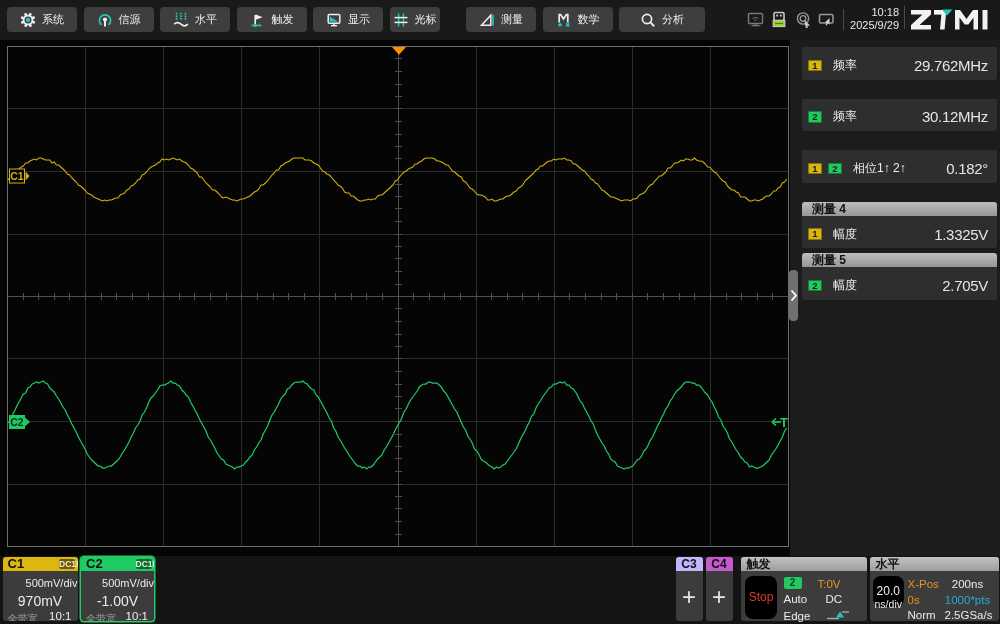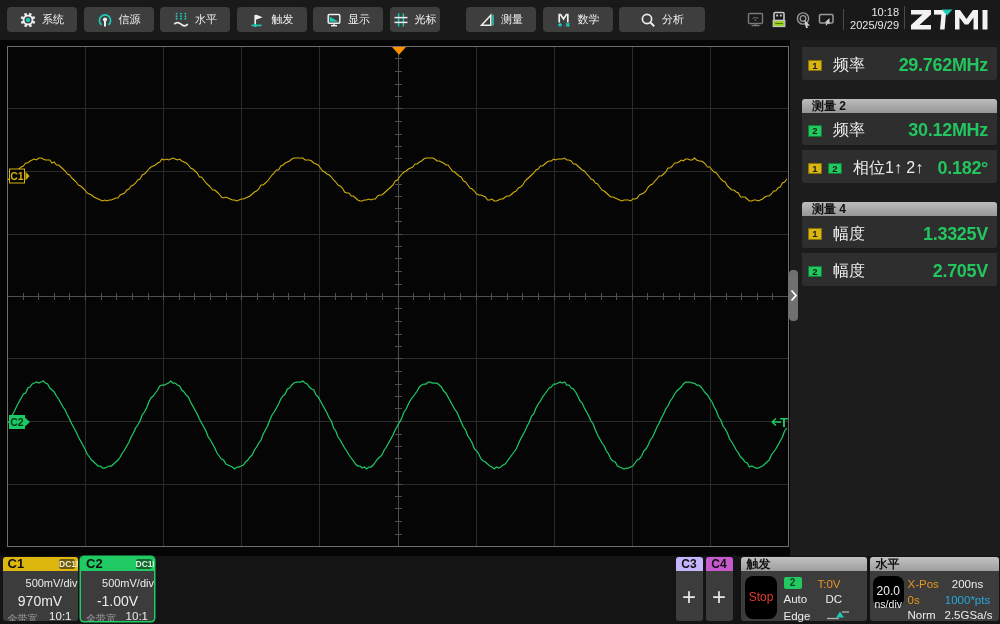--- a/index.html
+++ b/index.html
@@ -18,22 +18,22 @@
 .rpanel { position:absolute; left:790px; top:40px; width:210px; height:516px; background:#1c1c1c; }
 .mblock { position:absolute; left:12px; width:195px; }
 .mhead { height:14px; background:linear-gradient(#bdbdbd,#969696); border-radius:3px 3px 0 0;
   color:#111; font-size:12px; font-weight:bold; line-height:14px; padding-left:10px; overflow:hidden; }
 .mrow { height:32.5px; background:#2e2e2e; border-radius:0 0 3px 3px; display:flex;
   align-items:center; padding:4px 9px 0 6px; }
 .mbadge { width:14px; height:11.5px; border-radius:2px; font-size:9.5px; font-weight:bold;
   color:#1a1a1a; text-align:center; line-height:11.5px; display:inline-block; margin-right:6px; }
 .byel { background:#d8b512; box-shadow:0 0 0 1px #8a7505 inset; }
 .bgrn { background:#21c95f; box-shadow:0 0 0 1px #0f8038 inset; }
-.mlabel { color:#ececec; font-size:16px; margin-left:5px; }
-.mval { color:#22c55e; font-size:18px; letter-spacing:-0.3px; margin-left:auto;font-weight:bold; }
+.mlabel { color:#ececec; font-size:12px; margin-left:5px; }
+.mval { color:#e5e5e5; font-size:15px; letter-spacing:-0.3px; margin-left:auto; }
 .rtab { position:absolute; left:-1px; top:230px; width:9px; height:51px; background:#707070;
   border-radius:4px; }
 .rtab svg { position:absolute; left:1px; top:19px; }
 .bbar { position:absolute; left:0; top:556px; width:1000px; height:68px; background:#141414; }
 .chpanel { position:absolute; top:0.5px; height:64px; background:#3c3c3c; border-radius:3px;
   overflow:hidden; }
 .chhead { height:14px; font-size:13px; font-weight:bold; color:#101010; padding-left:5px;
   line-height:14px; position:relative; }
 .dcbadge { position:absolute; right:2.5px; top:2px; width:16px; height:10.5px; border-radius:2px;
   font-size:8.5px; font-weight:bold; text-align:center; line-height:10.5px; }
@@ -317,21 +317,20 @@
 </div>
 <div class="rpanel">
 <div class="mblock" style="top:7.0px">
 <div class="mrow">
           <span class="mbadge byel">1</span>
           <span class="mlabel">频率</span>
           <span class="mval">29.762MHz</span>
         </div>
 </div>
 <div class="mblock" style="top:58.6px">
-<div class="mhead">测量 2</div>
 <div class="mrow">
           <span class="mbadge bgrn">2</span>
           <span class="mlabel">频率</span>
           <span class="mval">30.12MHz</span>
         </div>
 </div>
 <div class="mblock" style="top:110.2px">
 <div class="mrow">
           <span class="mbadge byel">1</span>
           <span class="mbadge bgrn">2</span>
@@ -341,20 +340,21 @@
 </div>
 <div class="mblock" style="top:161.8px">
 <div class="mhead">测量 4</div>
 <div class="mrow">
           <span class="mbadge byel">1</span>
           <span class="mlabel">幅度</span>
           <span class="mval">1.3325V</span>
         </div>
 </div>
 <div class="mblock" style="top:213.4px">
+<div class="mhead">测量 5</div>
 <div class="mrow">
           <span class="mbadge bgrn">2</span>
           <span class="mlabel">幅度</span>
           <span class="mval">2.705V</span>
         </div>
 </div>
 
 <div class="rtab">
         <svg width="8" height="13" viewBox="0 0 8 13">
           <polyline points="1.5,1.5 6,6.5 1.5,11.5" fill="none" stroke="#fff" stroke-width="1.8"></polyline>

